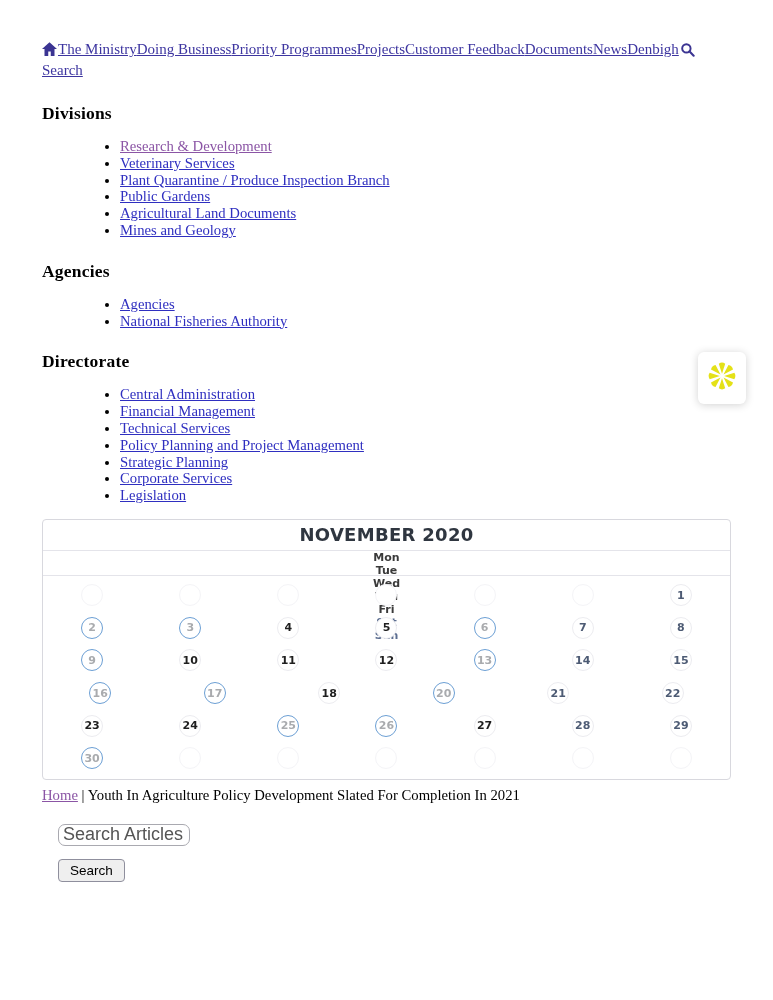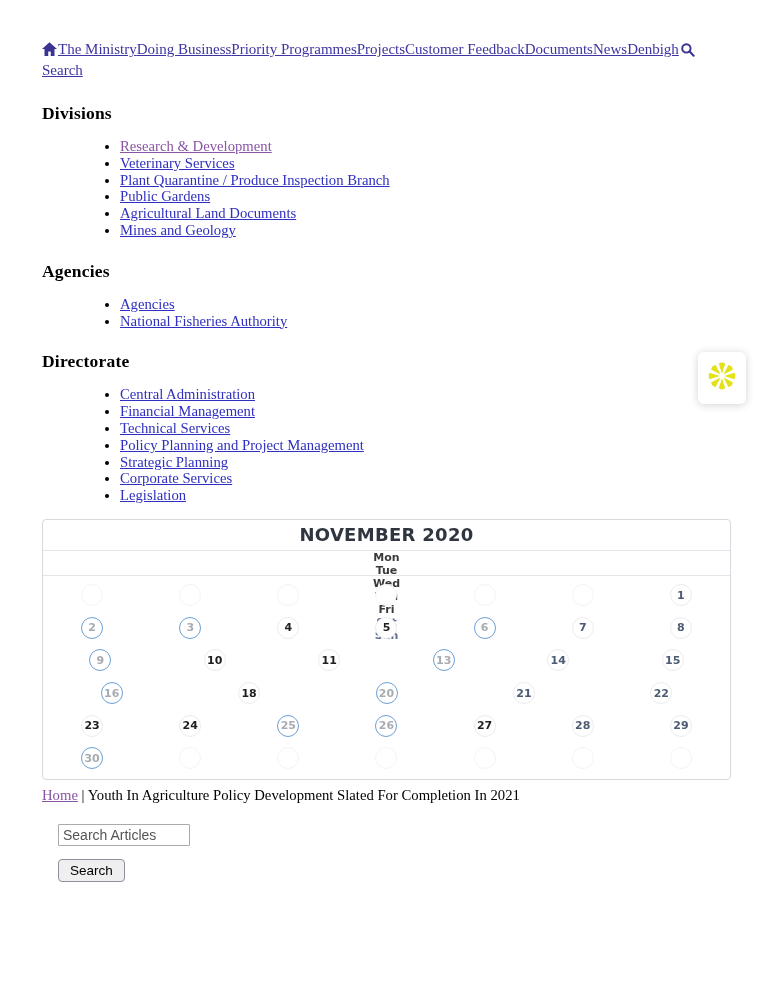--- a/index.html
+++ b/index.html
@@ -37,22 +37,22 @@
   .day.norm{color:#1f1f1f;}
   .day.weekend{color:#4d5b74;}
   .day.event{border:1px solid #6c9fd4; color:#a9abae;}
 
   
   .crumb{margin:6px 0 0 42px; font-size:14.7px; line-height:19px;}
   .crumb a{color:#8b55a5; text-decoration:underline; cursor:pointer;}
 
   
   .search-area{margin:19px 0 0 58px;}
-  .search-area input{width:122px; height:20px; border:1px solid #a9a9b0; border-radius:1px; padding:0 4px;
-                     font-family:"Liberation Sans", sans-serif; font-size:14px; color:#444; box-sizing:content-box;}
+  .search-area input{width:122px; height:20px; border:1px solid #a9a9b0; border-radius:7px; padding:0 4px;
+                     font-family:"Liberation Sans", sans-serif; font-size:18px; color:#444; box-sizing:content-box;}
   .search-area input::placeholder{color:#555; opacity:1;}
   .search-btn{margin:13px 0 0 58px; display:inline-block;}
   .search-btn button{font-family:"Liberation Sans", sans-serif; font-size:13.5px; color:#000;
                      background:#efefef; border:1px solid #8f8f9d; border-radius:4px; padding:3px 11px; cursor:pointer;}
 
   
   .acc-widget{position:absolute; top:312px; right:27px; width:48px; height:52px; background:#fff; border-radius:6px;
               box-shadow:0 1px 8px rgba(0,0,0,0.18); display:flex; align-items:center; justify-content:center; cursor:pointer;}
 </style>
 </head>
@@ -161,32 +161,38 @@
           <div class="cal-cell">
             <div class="day event">9</div>
           </div>
           <div class="cal-cell">
             <div class="day norm">10</div>
           </div>
           <div class="cal-cell">
             <div class="day norm">11</div>
           </div>
           <div class="cal-cell">
+            <div class="day norm">12</div>
+          </div>
+          <div class="cal-cell">
             <div class="day event">13</div>
           </div>
           <div class="cal-cell">
             <div class="day weekend">14</div>
           </div>
           <div class="cal-cell">
             <div class="day weekend">15</div>
           </div>
         </div>
         <div class="cal-row">
           <div class="cal-cell">
             <div class="day event">16</div>
+          </div>
+          <div class="cal-cell">
+            <div class="day event">17</div>
           </div>
           <div class="cal-cell">
             <div class="day norm">18</div>
           </div>
           <div class="cal-cell">
             <div class="day event">20</div>
           </div>
           <div class="cal-cell">
             <div class="day weekend">21</div>
           </div>

